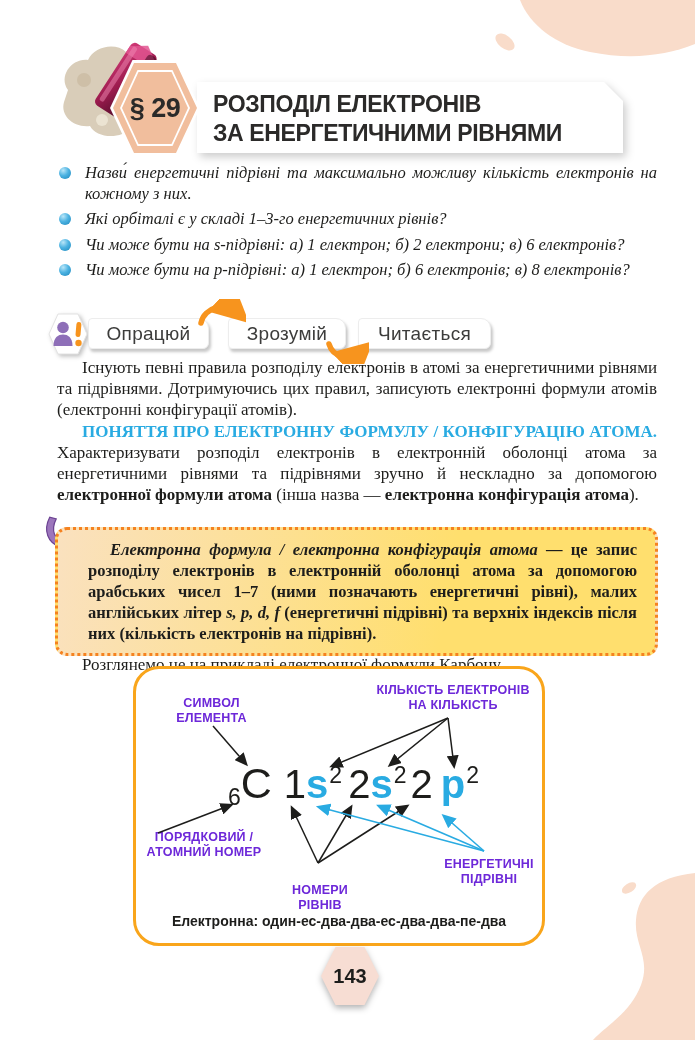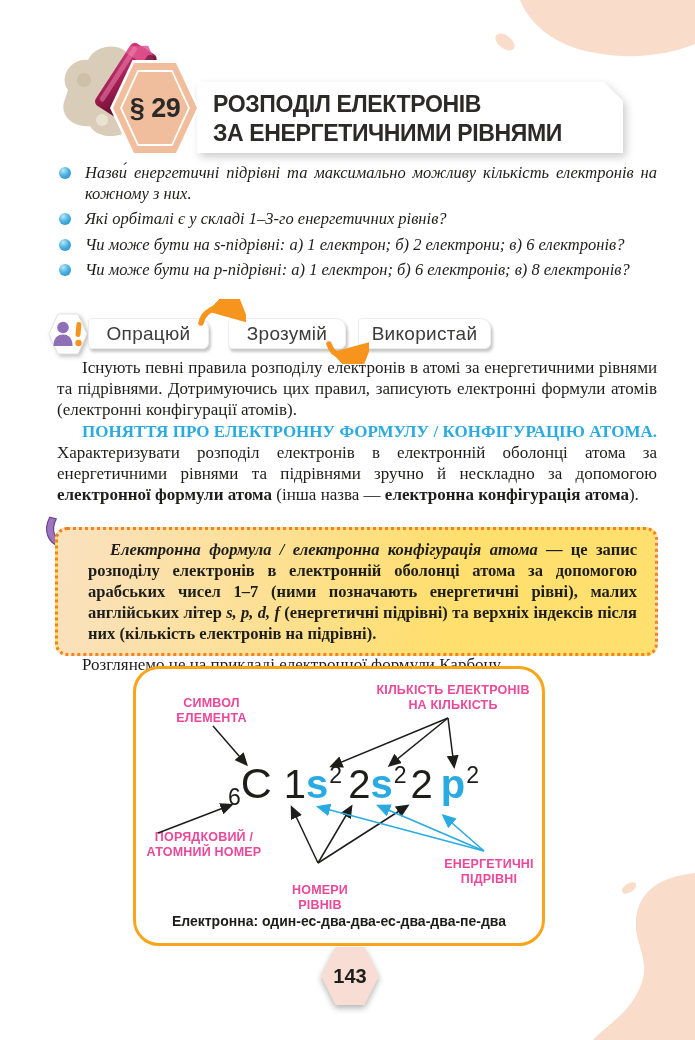--- a/index.html
+++ b/index.html
@@ -70,21 +70,21 @@
   .defbox i { font-style:italic; }
   .def-arrow { position:absolute; left:42px; top:511px; }
 
   .example-p { position:absolute; left:57px; top:654px; width:600px; font-size:17px;
     line-height:21px; text-indent:25px; }
 
   
   .diagram { position:absolute; left:133px; top:666px; width:412px; height:280px;
     border:3px solid #f9a51b; border-radius:26px; background:#ffffff; }
   .dlabel { position:absolute; font-family:"Liberation Sans", sans-serif; font-weight:700;
-    font-size:12.5px; line-height:15px; text-align:center; color:#ec4899; letter-spacing:.2px; }
+    font-size:12.5px; line-height:15px; text-align:center; color:#6d28d9; letter-spacing:.2px; }
   .lab-symbol    { left:28px;  top:27px;  width:95px;  }
   .lab-electrons { left:232px; top:14px;  width:170px; }
   .lab-atomic    { left:4px;   top:161px; width:128px; }
   .lab-levels    { left:147px; top:214px; width:74px;  }
   .lab-subshells { left:300px; top:188px; width:106px; }
   .reading { position:absolute; left:0; right:0; bottom:14px; text-align:center;
     font-family:"Liberation Sans", sans-serif; font-weight:700; font-size:14px; color:#1d1d1b; }
   .formula { position:absolute; left:92px; top:93px; display:flex; align-items:baseline;
     font-family:"Liberation Sans", sans-serif; color:#1d1d1b; line-height:1; }
   .f-sub { font-size:23px; position:relative; top:7px; font-weight:500; }
@@ -178,21 +178,21 @@
     <rect x="28" y="9" width="5" height="15" rx="2.4" fill="#f7941e" transform="rotate(5 30 16)"></rect>
     <circle cx="30.5" cy="30" r="3.2" fill="#f7941e"></circle>
   </svg>
   <div class="tab tab1">
       <span>Опрацюй</span>
     </div>
   <div class="tab tab2">
       <span>Зрозумій</span>
     </div>
   <div class="tab tab3">
-      <span>Використай</span>
+      <span>Читається</span>
     </div>
   <svg class="swoosh" style="left:196px; top:299px;" width="50" height="28" viewBox="0 0 50 28">
     <defs>
         <marker id="mo1" markerWidth="7" markerHeight="7" refX="4" refY="3.5" orient="auto">
           <polygon points="0,0 7,3.5 0,7" fill="#f7941e"></polygon>
         </marker>
       </defs>
     <path d="M5,24 C8,8 30,3 41,13" fill="none" stroke="#f7941e" stroke-width="5.5" stroke-linecap="round" marker-end="url(#mo1)"></path>
   </svg>
   <svg class="swoosh" style="left:325px; top:340px;" width="44" height="24" viewBox="0 0 44 24">

